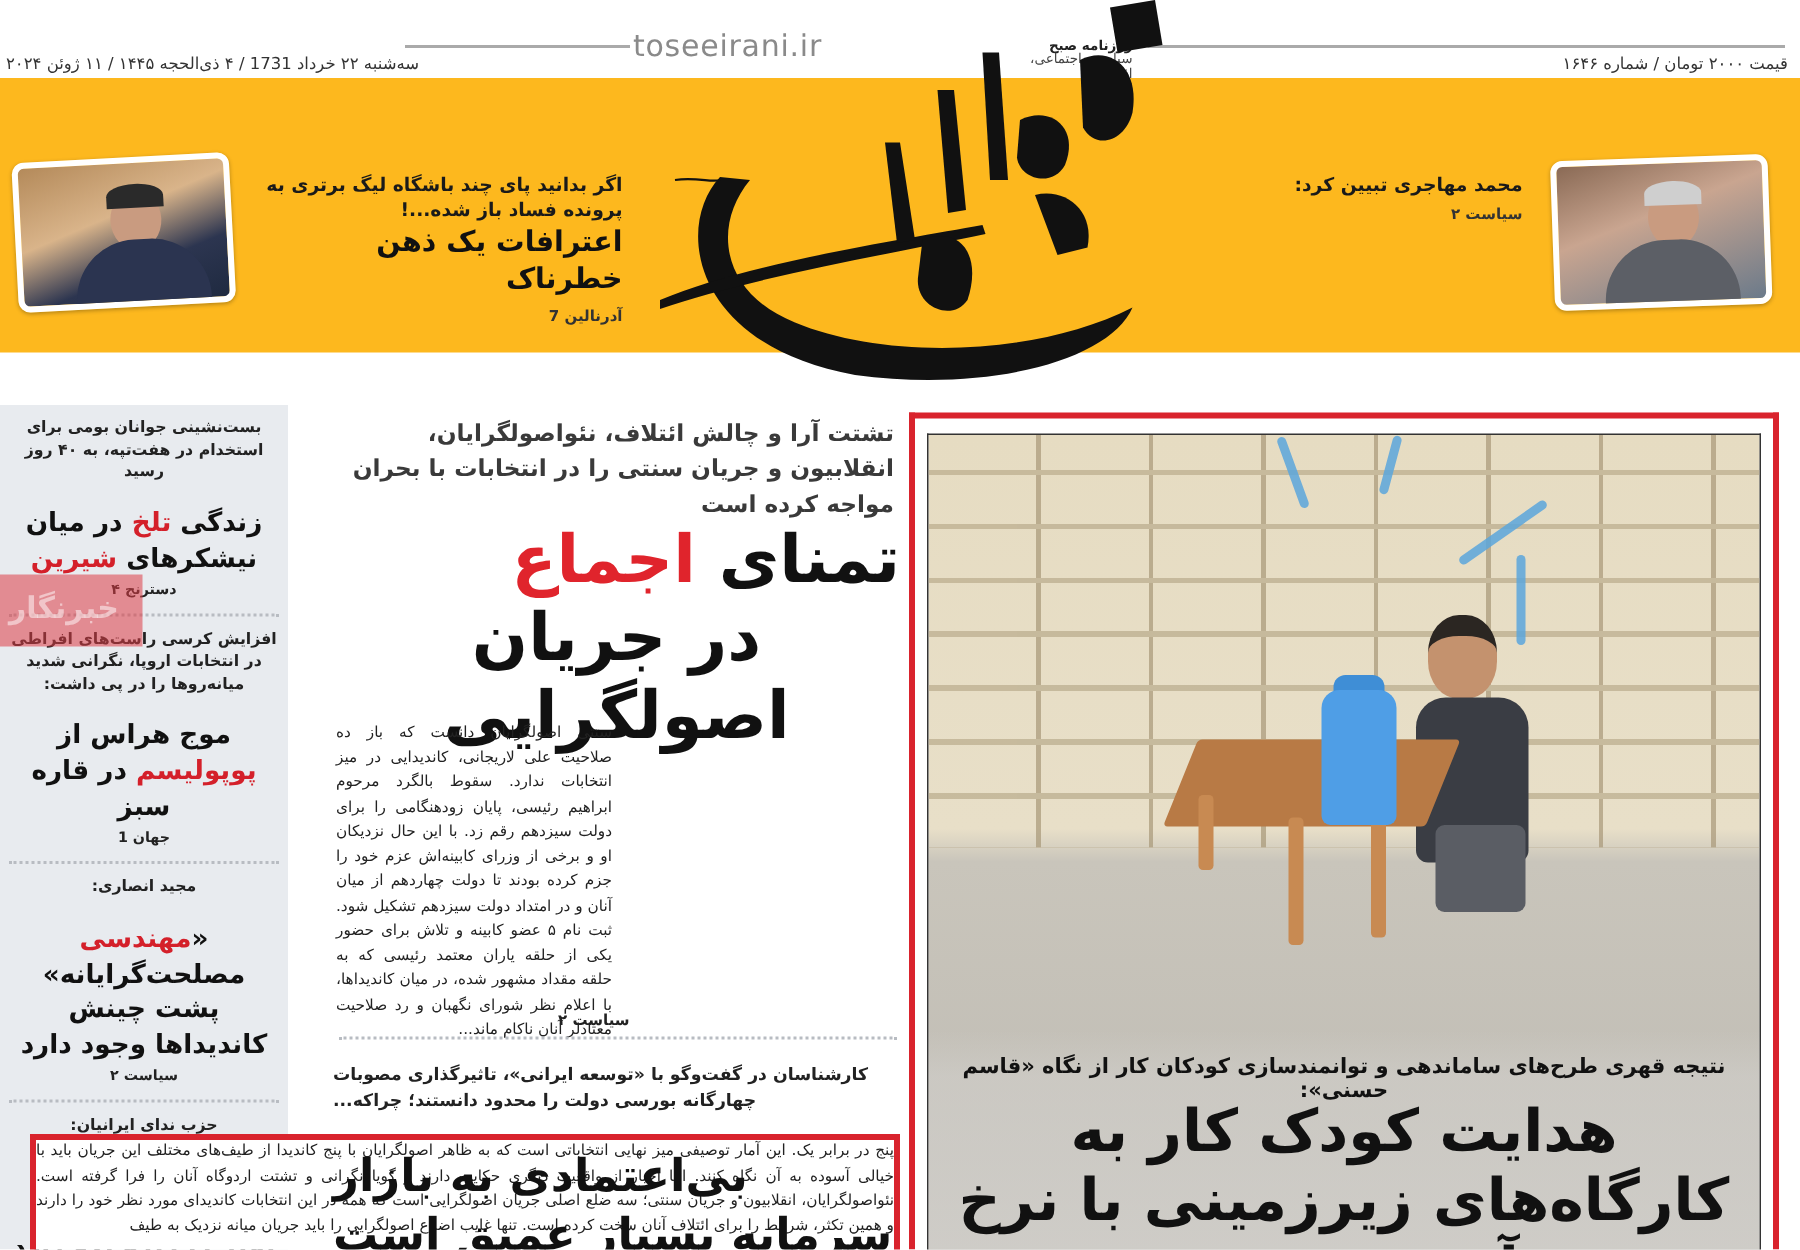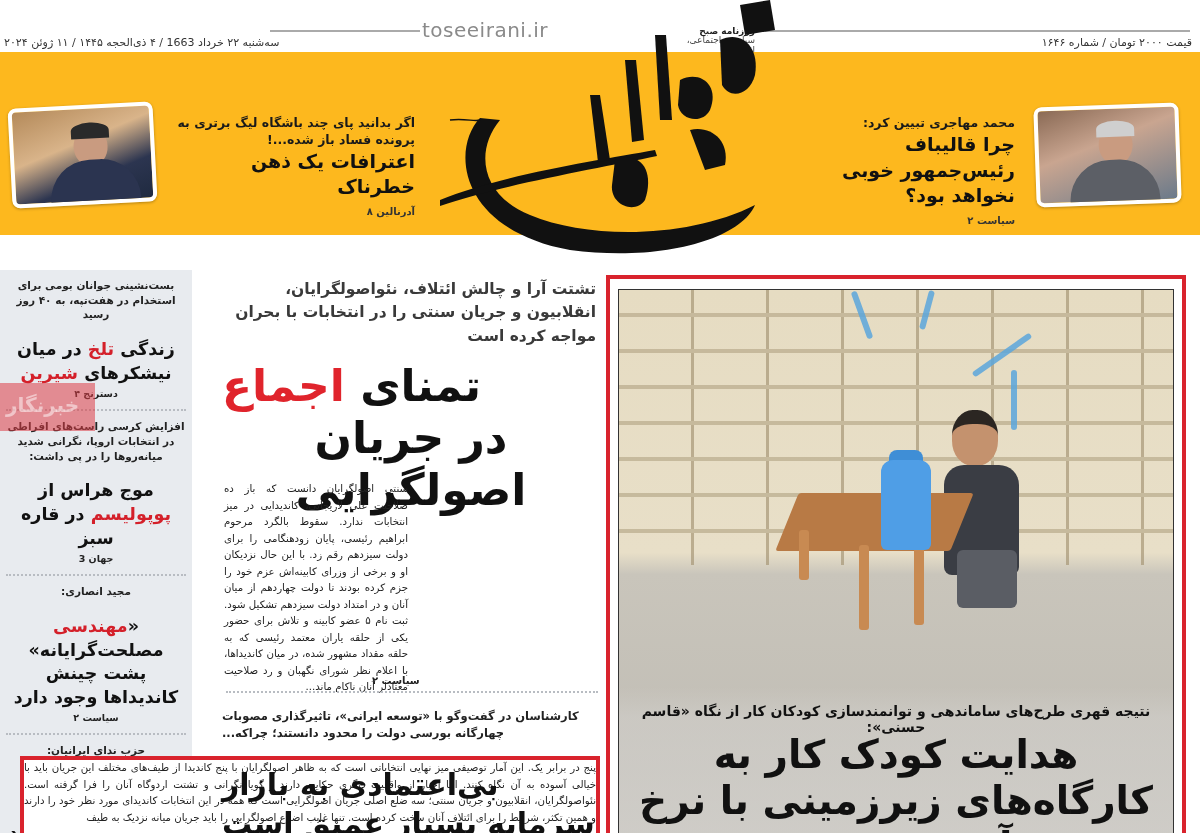--- a/index.html
+++ b/index.html
@@ -45,21 +45,21 @@
   .sb-title { font-size: 17.5px; font-weight: bold; color: #111; line-height: 1.35; margin-top: 16px; }
   .sb-title .red { color: #d4202a; }
   .sb-ref { font-size: 9.5px; color: #222; margin-top: 3px; font-weight: bold; }
   .sb-divider { border-top: 2px dotted #b8bcc2; margin: 4px 0 8px 0; }
   .watermark { position: absolute; left: 0; top: 383px; width: 95px; height: 48px; background: rgba(220,60,70,0.55); z-index: 2; }
   .watermark span { position: absolute; left: 6px; top: 10px; font-size: 20px; color: rgba(255,255,255,0.5); font-weight: bold; }
 
   
   .middle { position: absolute; top: 278px; left: 222px; width: 378px; }
   .mid-kicker { font-size: 15.5px; font-weight: bold; color: #3a3a3a; line-height: 1.5; text-align: right; padding-right: 4px; }
-  .mid-head1 { font-size: 44px; font-weight: 900; color: #111; text-align: left; line-height: 1.18; margin-top: 12px; font-family: "DejaVu Sans", sans-serif; }
+  .mid-head1 { font-size: 44px; font-weight: 900; color: #111; text-align: right; line-height: 1.18; font-family: "DejaVu Sans", sans-serif; }
   .mid-head1 .red { color: #e0242c; }
   .mid-head2 { font-size: 44px; font-weight: 900; color: #111; text-align: center; line-height: 1.18; }
   .cols { position: absolute; top: 203px; left: 0; width: 378px; height: 200px; }
   .col { position: absolute; top: 0; width: 184px; font-size: 10.2px; line-height: 1.62; color: #222; text-align: justify; text-align-last: right; }
   .col.right { right: 0; }
   .col.left { left: 2px; }
   .mid-ref { position: absolute; top: 397px; left: 150px; font-size: 10px; font-weight: bold; color: #222; }
   .mid-divider { position: absolute; top: 413px; left: 4px; width: 372px; border-top: 2px dotted #b8bcc2; }
   .mid-story2 { position: absolute; top: 430px; left: 0; width: 378px; text-align: left; }
   .mid-story2 .k { font-size: 11.5px; font-weight: bold; color: #222; line-height: 1.45; }
@@ -86,21 +86,21 @@
   .photo-kicker { position: absolute; top: 413px; left: 0; width: 100%; text-align: center; font-size: 14px; font-weight: bold; color: #111; }
   .photo-head { position: absolute; top: 442px; left: 0; width: 100%; text-align: center; font-size: 39px; font-weight: 900; color: #111; line-height: 1.18; }
 </style>
 </head>
 <body>
 
 <div class="topbar"></div>
 <div class="rule-left"></div>
 <div class="rule-right"></div>
 <div class="website">toseeirani.ir</div>
-<div class="date-line">سه‌شنبه ۲۲ خرداد 1663 / ۴ ذی‌الحجه ۱۴۴۵ / ۱۱ ژوئن ۲۰۲۴</div>
+<div class="date-line">سه‌شنبه ۲۲ خرداد 1731 / ۴ ذی‌الحجه ۱۴۴۵ / ۱۱ ژوئن ۲۰۲۴</div>
 <div class="price-line">قیمت ۲۰۰۰ تومان / شماره ۱۶۴۶</div>
 <div class="tagline">
   <div class="t1">روزنامه صبح</div>
   <div class="t2">سیاسی، اجتماعی، اقتصادی</div>
 </div>
 
 <div class="banner"></div>
 
 <div class="logo" title="">
   <svg viewBox="0 0 340 262">
@@ -119,49 +119,48 @@
 </div>
 
 <div class="promo promo-right">
   <div class="photo">
     <div class="face" style="left:60px; top:16px;"></div>
     <div class="hair" style="left:58px; top:12px; background:#cfcfcf;"></div>
     <div class="suit" style="left:30px; background:#5c5f66;"></div>
   </div>
   <div class="txt">
     <div class="kicker">محمد مهاجری تبیین کرد:</div>
-    <div class="promo-title">چرا قالیباف رئیس‌جمهور خوبی نخواهد بود؟</div>
     <div class="section-ref">سیاست ۲</div>
   </div>
 </div>
 
 <div class="promo promo-left">
   <div class="photo">
     <div class="face" style="left:60px; top:18px;"></div>
     <div class="hair" style="left:58px; top:14px; background:#2a2a2a;"></div>
     <div class="suit" style="left:35px; background:#2b3450;"></div>
   </div>
   <div class="txt">
     <div class="kicker">اگر بدانید پای چند باشگاه لیگ برتری به پرونده فساد باز شده...!</div>
     <div class="promo-title">اعترافات یک ذهن خطرناک</div>
-    <div class="section-ref">آدرنالین ۸</div>
+    <div class="section-ref">آدرنالین 7</div>
   </div>
 </div>
 
 <div class="sidebar">
   <div class="sb-item">
     <div class="sb-kicker">بست‌نشینی جوانان بومی برای استخدام در هفت‌تپه، به ۴۰ روز رسید</div>
     <div class="sb-title"><span>زندگی </span><span class="red">تلخ</span><span> در میان نیشکرهای </span><span class="red">شیرین</span></div>
     <div class="sb-ref">دسترنج ۴</div>
   </div>
   <div class="sb-divider"></div>
   <div class="sb-item">
     <div class="sb-kicker">افزایش کرسی راست‌های افراطی در انتخابات اروپا، نگرانی شدید میانه‌روها را در پی داشت:</div>
     <div class="sb-title"><span>موج هراس از </span><span class="red">پوپولیسم</span><span> در قاره سبز</span></div>
-    <div class="sb-ref">جهان 3</div>
+    <div class="sb-ref">جهان 1</div>
   </div>
   <div class="sb-divider"></div>
   <div class="sb-item">
     <div class="sb-kicker">مجید انصاری:</div>
     <div class="sb-title"><span>«</span><span class="red">مهندسی</span><span> مصلحت‌گرایانه» پشت چینش کاندیداها وجود دارد</span></div>
     <div class="sb-ref">سیاست ۲</div>
   </div>
   <div class="sb-divider"></div>
   <div class="sb-item">
     <div class="sb-kicker">حزب ندای ایرانیان:</div>

